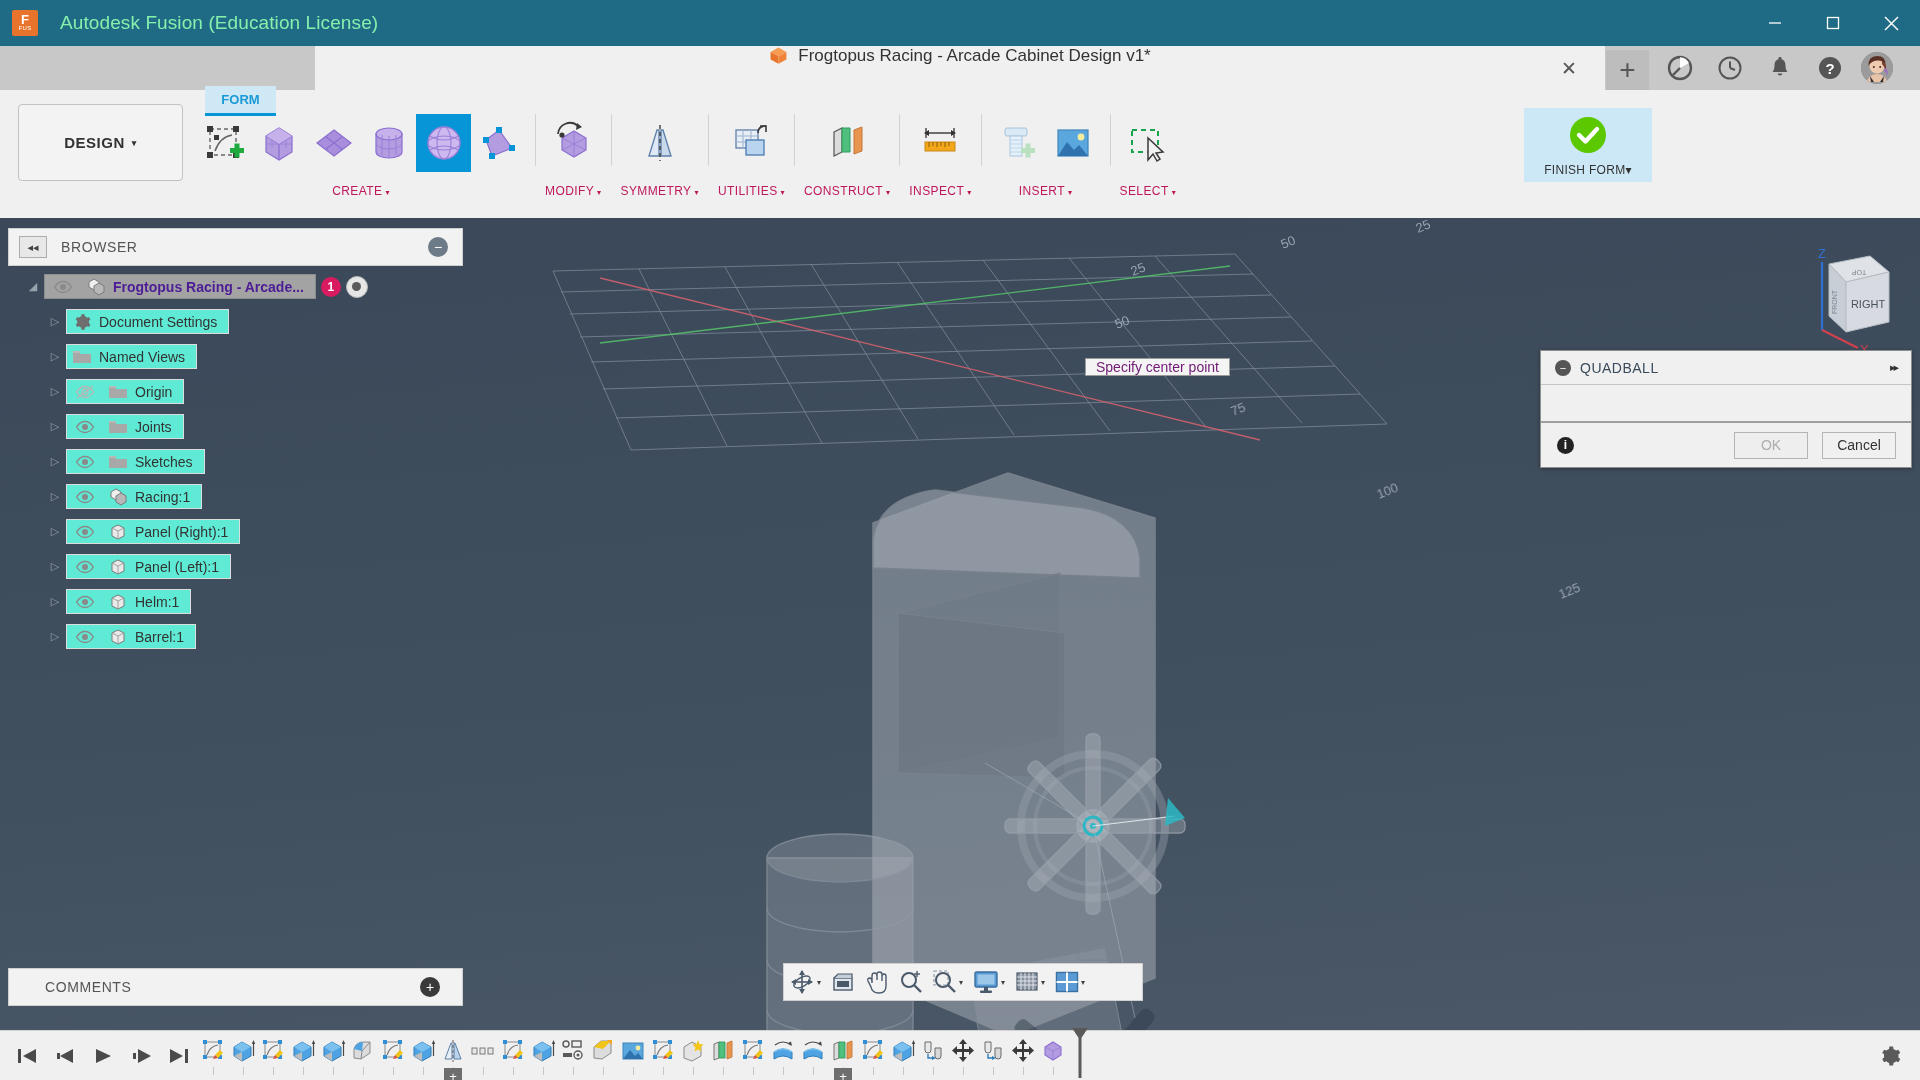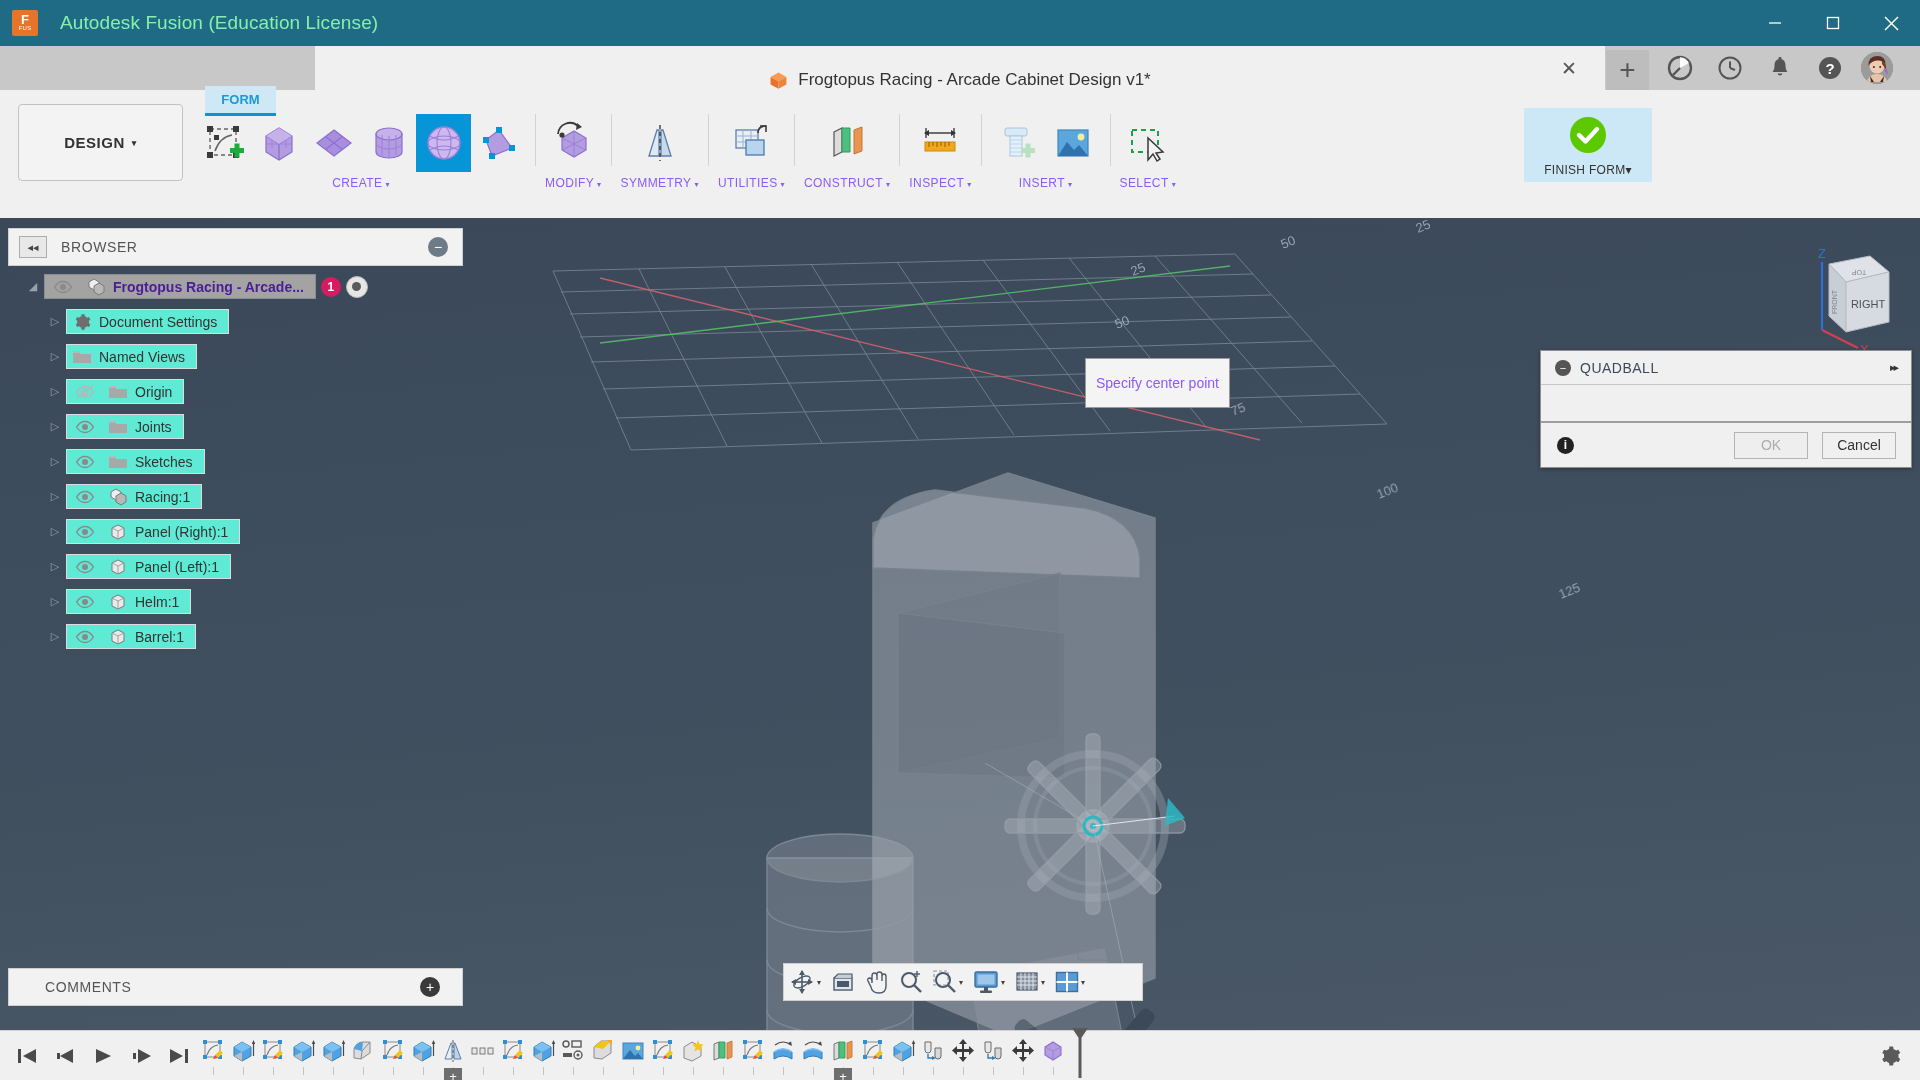--- a/index.html
+++ b/index.html
@@ -26,21 +26,21 @@
   .wb { width:58px; height:46px; display:flex; align-items:center; justify-content:center; color:#fff; }
   .wb svg { display:block; }
 
   
   .tabstrip {
     position:absolute; top:46px; left:0; width:1920px; height:44px;
     background:#c8c8c8;
   }
   .doc-tab {
     position:absolute; left:315px; top:0; width:1290px; height:44px;
-    background:#f0f0f0; display:flex; align-items:flex-end; justify-content:center;
+    background:#f0f0f0; display:flex; align-items:flex-start; justify-content:center;
   }
   .doc-tab .cube { width:19px; height:19px; margin-right:10px; }
   .doc-tab .tname { font-size:17px; color:#333; }
   .tab-x { position:absolute; right:24px; top:10px; width:24px; height:24px;
     display:flex; align-items:center; justify-content:center; color:#555; font-size:19px; }
   .plus-tab { position:absolute; left:1606px; top:4px; width:43px; height:40px;
     background:#bdbdbd; display:flex; align-items:center; justify-content:center;
     color:#555; font-size:28px; font-weight:300; }
   .tright { position:absolute; top:0; height:44px; display:flex; align-items:center; }
   .ticon { width:50px; height:44px; display:flex; align-items:center; justify-content:center; color:#555; }
@@ -58,21 +58,21 @@
   .designbox .car { margin-left:7px; font-size:9px; }
   .formtab {
     position:absolute; left:205px; top:-4px; width:71px; height:30px;
     background:#cfe8f5; color:#1a9ad6; font-size:13px; font-weight:bold;
     display:flex; align-items:center; justify-content:center;
     border-bottom:3px solid #0696d7;
   }
   .panels { position:absolute; left:196px; top:20px; display:flex; align-items:flex-start; height:105px; }
   .panel { display:flex; flex-direction:column; align-items:center; position:relative; }
   .panel .icons { display:flex; align-items:flex-end; height:62px; }
-  .panel .plabel { font-size:12px; color:#8b5cf6; letter-spacing:.4px; margin-top:4px; }
+  .panel .plabel { font-size:12px; color:#be185d; letter-spacing:.4px; margin-top:12px; }
   .panel .plabel .car { font-size:8px; margin-left:3px; }
   .tool { width:55px; height:58px; display:flex; align-items:center; justify-content:center; position:relative; }
   .tool.sel { background:#0696d7; }
   .sep { width:1px; height:52px; background:#d2d2d2; margin:0 9px; align-self:flex-start; margin-top:4px; }
   .finish {
     position:absolute; left:1524px; top:18px; width:128px; height:74px;
     background:#cce8f6; display:flex; flex-direction:column; align-items:center; justify-content:center;
   }
   .finish .flabel { font-size:12px; color:#333; margin-top:7px; letter-spacing:.3px; }
 
@@ -109,21 +109,21 @@
 
   
   .comments { position:absolute; left:8px; top:968px; width:455px; height:38px;
     background:#f2f2f2; border:1px solid #cfcfcf; display:flex; align-items:center; }
   .comments .ctitle { margin-left:36px; font-size:14px; color:#555; letter-spacing:.6px; }
   .comments .cplus { position:absolute; right:22px; width:20px; height:20px; border-radius:50%;
     background:#3a3a3a; color:#fff; display:flex; align-items:center; justify-content:center; font-size:14px; }
 
   
   .tip { position:absolute; left:1085px; top:358px; background:#f4f4f4; border:1px solid #9a9a9a;
-    padding:16px 10px; font-size:14px; color:#8b5cf6; }
+    padding:0 10px; font-size:14px; color:#701a75; }
 
   
   .dlg { position:absolute; left:1540px; top:350px; width:372px; background:#f0f0f0;
     border:1px solid #8e8e8e; box-shadow:0 1px 4px rgba(0,0,0,.35); }
   .dlg-head { height:34px; display:flex; align-items:center; border-bottom:1px solid #c6c6c6; }
   .dlg-head .mi { width:16px; height:16px; border-radius:50%; background:#555; color:#fff;
     display:flex; align-items:center; justify-content:center; font-size:11px; margin-left:14px; }
   .dlg-head .dt { margin-left:9px; font-size:14px; color:#3a4a5a; letter-spacing:.5px; }
   .dlg-head .exp { position:absolute; right:14px; color:#333; font-size:11px; letter-spacing:-2px; }
   .dlg-body { height:38px; background:#f0f0f0; border-bottom:2px solid #9e9e9e; }

